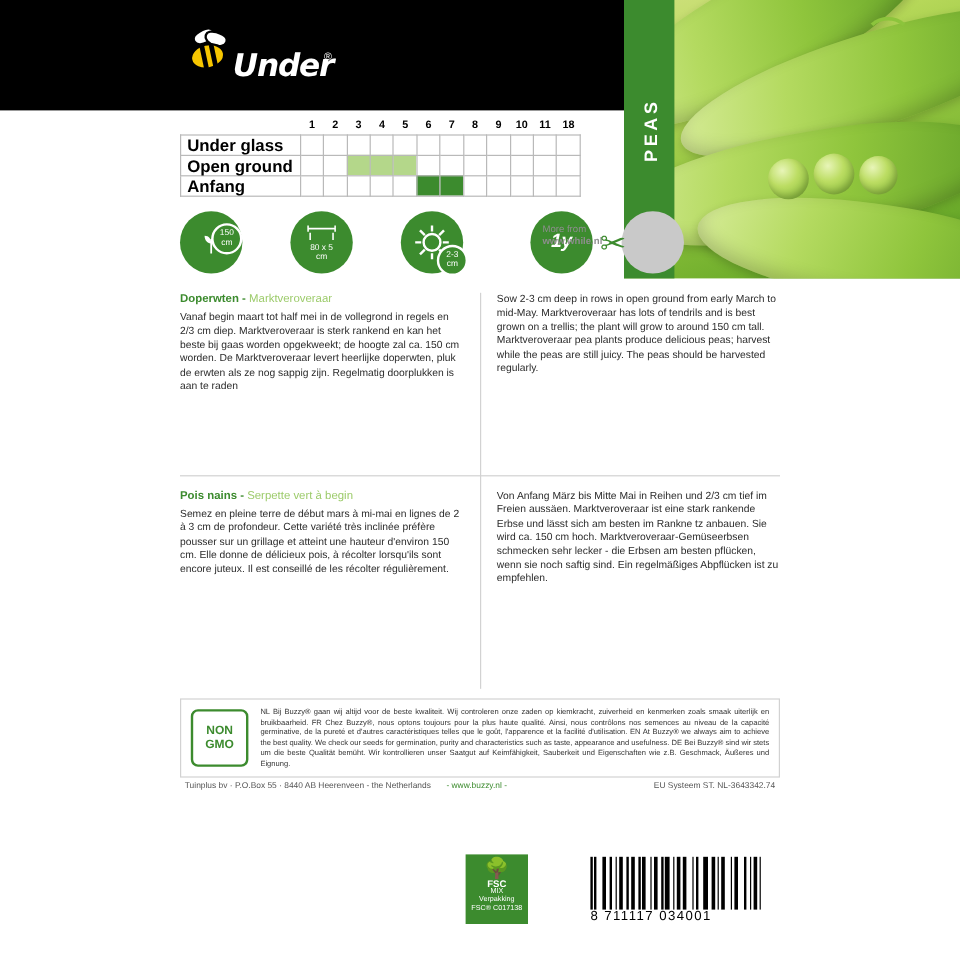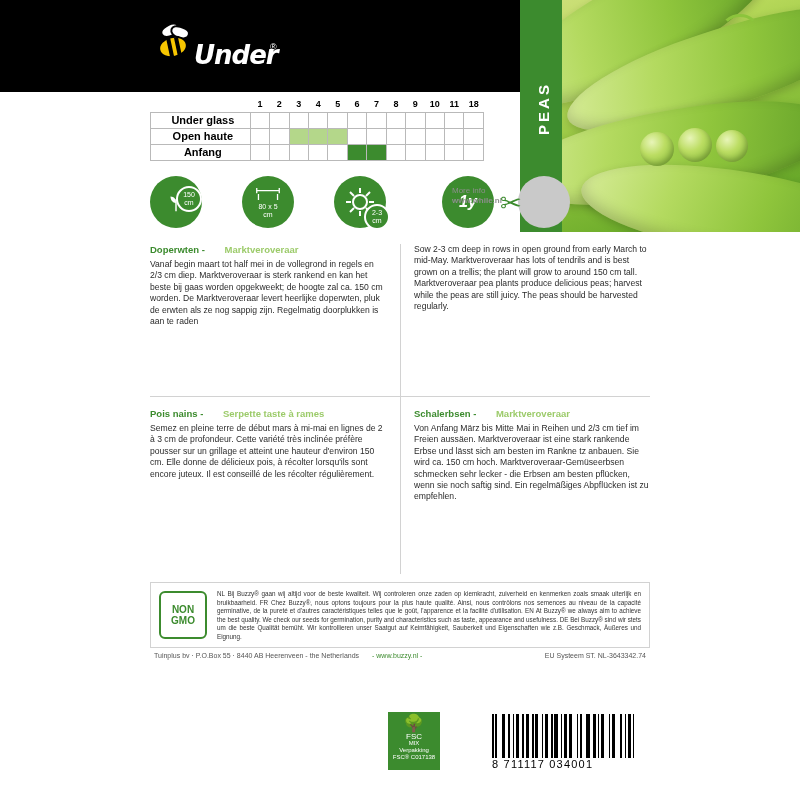--- a/index.html
+++ b/index.html
@@ -148,24 +148,24 @@
   }
   table.sow th.monthhead {
     width: 19.5px;
     font-weight: bold;
     font-size: 9px;
     border: none;
     color: #000;
   }
   table.sow td.rowlabel {
     width: 100px;
-    text-align: center;
+    text-align: left;
     padding-left: 5px;
     font-weight: bold;
-    font-size: 11px;
+    font-size: 14px;
     color: #000;
     background: #fff;
   }
   td.cell { width: 19.5px; background: #ffffff; }
   td.cell.light { background: #b4d78a; }
   td.cell.dark  { background: #3c8b2e; }
   tr.corner td { border: none; }
 
   
   .icon-row {
@@ -240,22 +240,21 @@
   .blk.q3 { left: 0; top: 164px; }
   .blk.q4 { left: 264px; top: 164px; }
   .blk h3 {
     font-size: 9.5px;
     font-weight: bold;
     color: #3c8b2e;
     margin-bottom: 4px;
   }
   .blk h3 .var {
     color: #9ccb6a;
-    font-weight: bold;
-    margin-left: 17px;
+    font-weight: normal;
   }
   .blk p {
     font-size: 8.6px;
     line-height: 11.4px;
     color: #2b2b2b;
     text-align: left;
   }
 
   
   .bottom-box {
@@ -320,21 +319,21 @@
     color: #fff;
     font-size: 6px;
     line-height: 7px;
     padding: 3px;
     text-align: center;
   }
   .fsc .tree {
     font-size: 17px;
     line-height: 18px;
   }
-  .fsc .lbl { font-size: 8px; font-weight: normal; }
+  .fsc .lbl { font-size: 8px; font-weight: bold; }
 
   .barcode {
     position: absolute;
     left: 492px; top: 714px;
     width: 158px; height: 46px;
   }
   .barcode .bars { position: absolute; left: 0; top: 0; width: 158px; height: 44px; }
   .barcode .bar { position: absolute; top: 0; background: #000; height: 44px; }
   .barcode-num {
     position: absolute;
@@ -409,21 +408,21 @@
         <td class="cell"></td>
         <td class="cell"></td>
         <td class="cell"></td>
         <td class="cell"></td>
         <td class="cell"></td>
         <td class="cell"></td>
         <td class="cell"></td>
         <td class="cell"></td>
       </tr>
       <tr>
-        <td class="rowlabel">Open haute</td>
+        <td class="rowlabel">Open ground</td>
         <td class="cell"></td>
         <td class="cell"></td>
         <td class="cell light"></td>
         <td class="cell light"></td>
         <td class="cell light"></td>
         <td class="cell"></td>
         <td class="cell"></td>
         <td class="cell"></td>
         <td class="cell"></td>
         <td class="cell"></td>
@@ -503,21 +502,21 @@
     <div class="circ" style="left:292px;top:0;font-style:italic;">
       <div class="inner" style="font-size:16px;font-weight:bold;">
         <span>1y</span>
       </div>
     </div>
 
     <div class="circ grey" style="left:368px;top:0;"></div>
   </div>
 
   <div class="moreinfo">
-    <div>More info</div>
+    <div>More from</div>
     <div style="font-weight:bold;">www.while.nl</div>
   </div>
   <div class="scissors">✂</div>
 
   <div class="vline"></div>
   <div class="hline"></div>
 
   <div class="txt-grid">
 
     <div class="blk q1">
@@ -528,30 +527,26 @@
       <p>Vanaf begin maart tot half mei in de vollegrond in regels en 2/3 cm diep. Marktveroveraar is sterk rankend en kan het beste bij gaas worden opgekweekt; de hoogte zal ca. 150 cm worden. De Marktveroveraar levert heerlijke doperwten, pluk de erwten als ze nog sappig zijn. Regelmatig doorplukken is aan te raden</p>
     </div>
 
     <div class="blk q2">
       <p>Sow 2-3 cm deep in rows in open ground from early March to mid-May. Marktveroveraar has lots of tendrils and is best grown on a trellis; the plant will grow to around 150 cm tall. Marktveroveraar pea plants produce delicious peas; harvest while the peas are still juicy. The peas should be harvested regularly.</p>
     </div>
 
     <div class="blk q3">
       <h3>
         <span>Pois nains</span>
-        <span> - </span><span class="var">Serpette taste à rames</span>
+        <span> - </span><span class="var">Serpette vert à begin</span>
       </h3>
       <p>Semez en pleine terre de début mars à mi-mai en lignes de 2 à 3 cm de profondeur. Cette variété très inclinée préfère pousser sur un grillage et atteint une hauteur d'environ 150 cm. Elle donne de délicieux pois, à récolter lorsqu'ils sont encore juteux. Il est conseillé de les récolter régulièrement.</p>
     </div>
 
     <div class="blk q4">
-      <h3>
-        <span>Schalerbsen</span>
-        <span> - </span><span class="var">Marktveroveraar</span>
-      </h3>
       <p>Von Anfang März bis Mitte Mai in Reihen und 2/3 cm tief im Freien aussäen. Marktveroveraar ist eine stark rankende Erbse und lässt sich am besten im Rankne tz anbauen. Sie wird ca. 150 cm hoch. Marktveroveraar-Gemüseerbsen schmecken sehr lecker - die Erbsen am besten pflücken, wenn sie noch saftig sind. Ein regelmäßiges Abpflücken ist zu empfehlen.</p>
     </div>
   </div>
 
   <div class="bottom-box">
     <div class="nongmo">
       <span>NON</span>
       <span>GMO</span>
     </div>
     <div class="legal">NL Bij Buzzy® gaan wij altijd voor de beste kwaliteit. Wij controleren onze zaden op kiemkracht, zuiverheid en kenmerken zoals smaak uiterlijk en bruikbaarheid. FR Chez Buzzy®, nous optons toujours pour la plus haute qualité. Ainsi, nous contrôlons nos semences au niveau de la capacité germinative, de la pureté et d'autres caractéristiques telles que le goût, l'apparence et la facilité d'utilisation. EN At Buzzy® we always aim to achieve the best quality. We check our seeds for germination, purity and characteristics such as taste, appearance and usefulness. DE Bei Buzzy® sind wir stets um die beste Qualität bemüht. Wir kontrollieren unser Saatgut auf Keimfähigkeit, Sauberkeit und Eigenschaften wie z.B. Geschmack, Äußeres und Eignung.</div>

